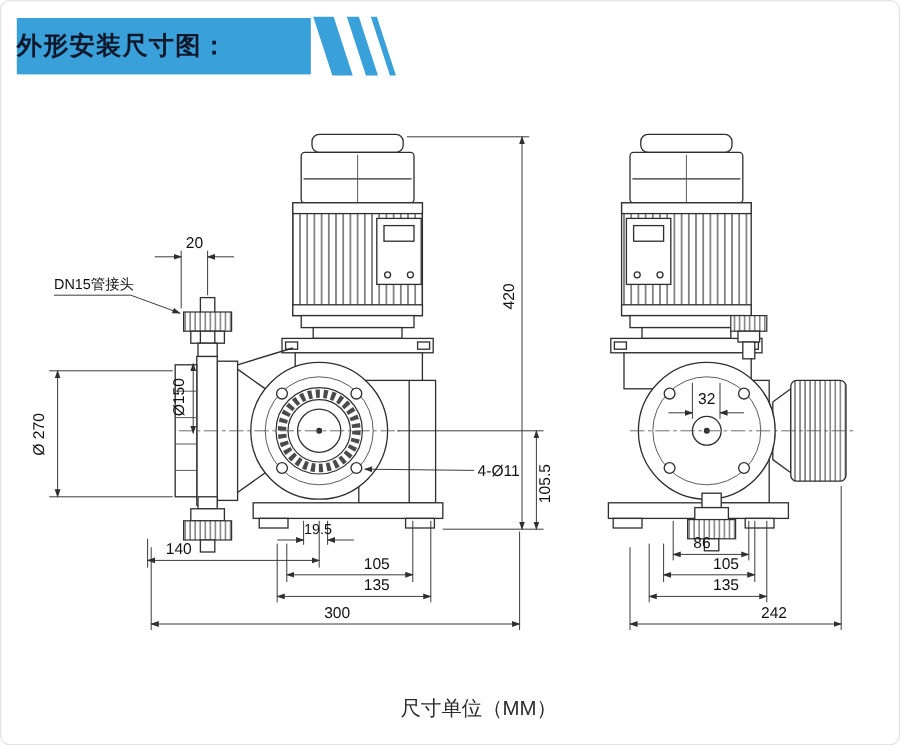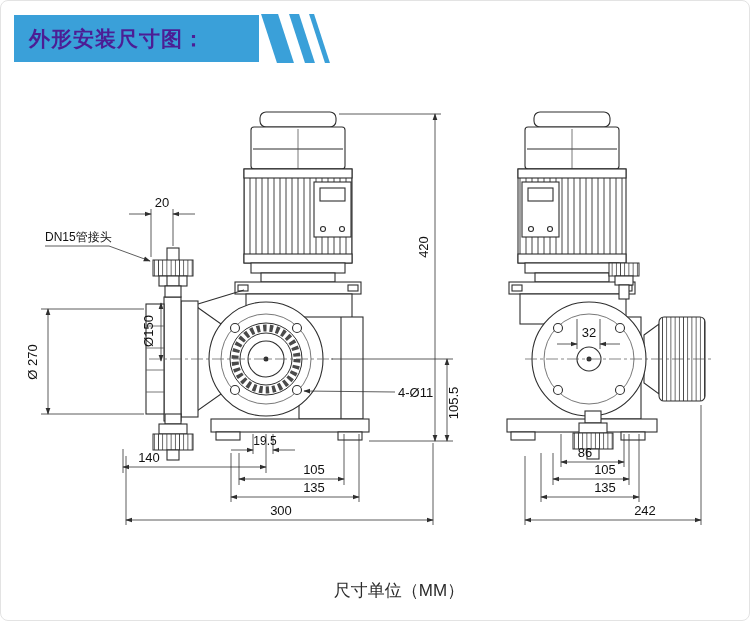--- a/index.html
+++ b/index.html
@@ -3,23 +3,23 @@
 <meta charset="utf-8">
 <style>
   html,body{margin:0;padding:0;background:#fff;}
   .page{
     position:relative;width:750px;height:621px;background:#ffffff;
     border:1px solid #e3e3e3;border-radius:8px;overflow:hidden;
     font-family:"Liberation Sans", sans-serif;box-sizing:border-box;
   }
   .banner{
     position:absolute;left:13px;top:14px;width:245px;height:47px;
-    background:var(--accent,#3aa0d9);color:#4c1d95;
+    background:var(--accent,#3aa0d9);color:#0f172a;
     font-size:21px;font-weight:bold;line-height:47px;
-    padding-left:15px;box-sizing:border-box;letter-spacing:1px;
+    box-sizing:border-box;letter-spacing:1px;
   }
   .stripe{
     position:absolute;top:13px;height:49px;
     background:var(--accent,#3aa0d9);transform:skewX(18deg);
   }
   .stripe.s1{left:268px;width:17px;}
   .stripe.s2{left:296px;width:10px;}
   .stripe.s3{left:316px;width:5px;}
   .drawing{position:absolute;left:0;top:0;width:750px;height:621px;}
   .footer{

